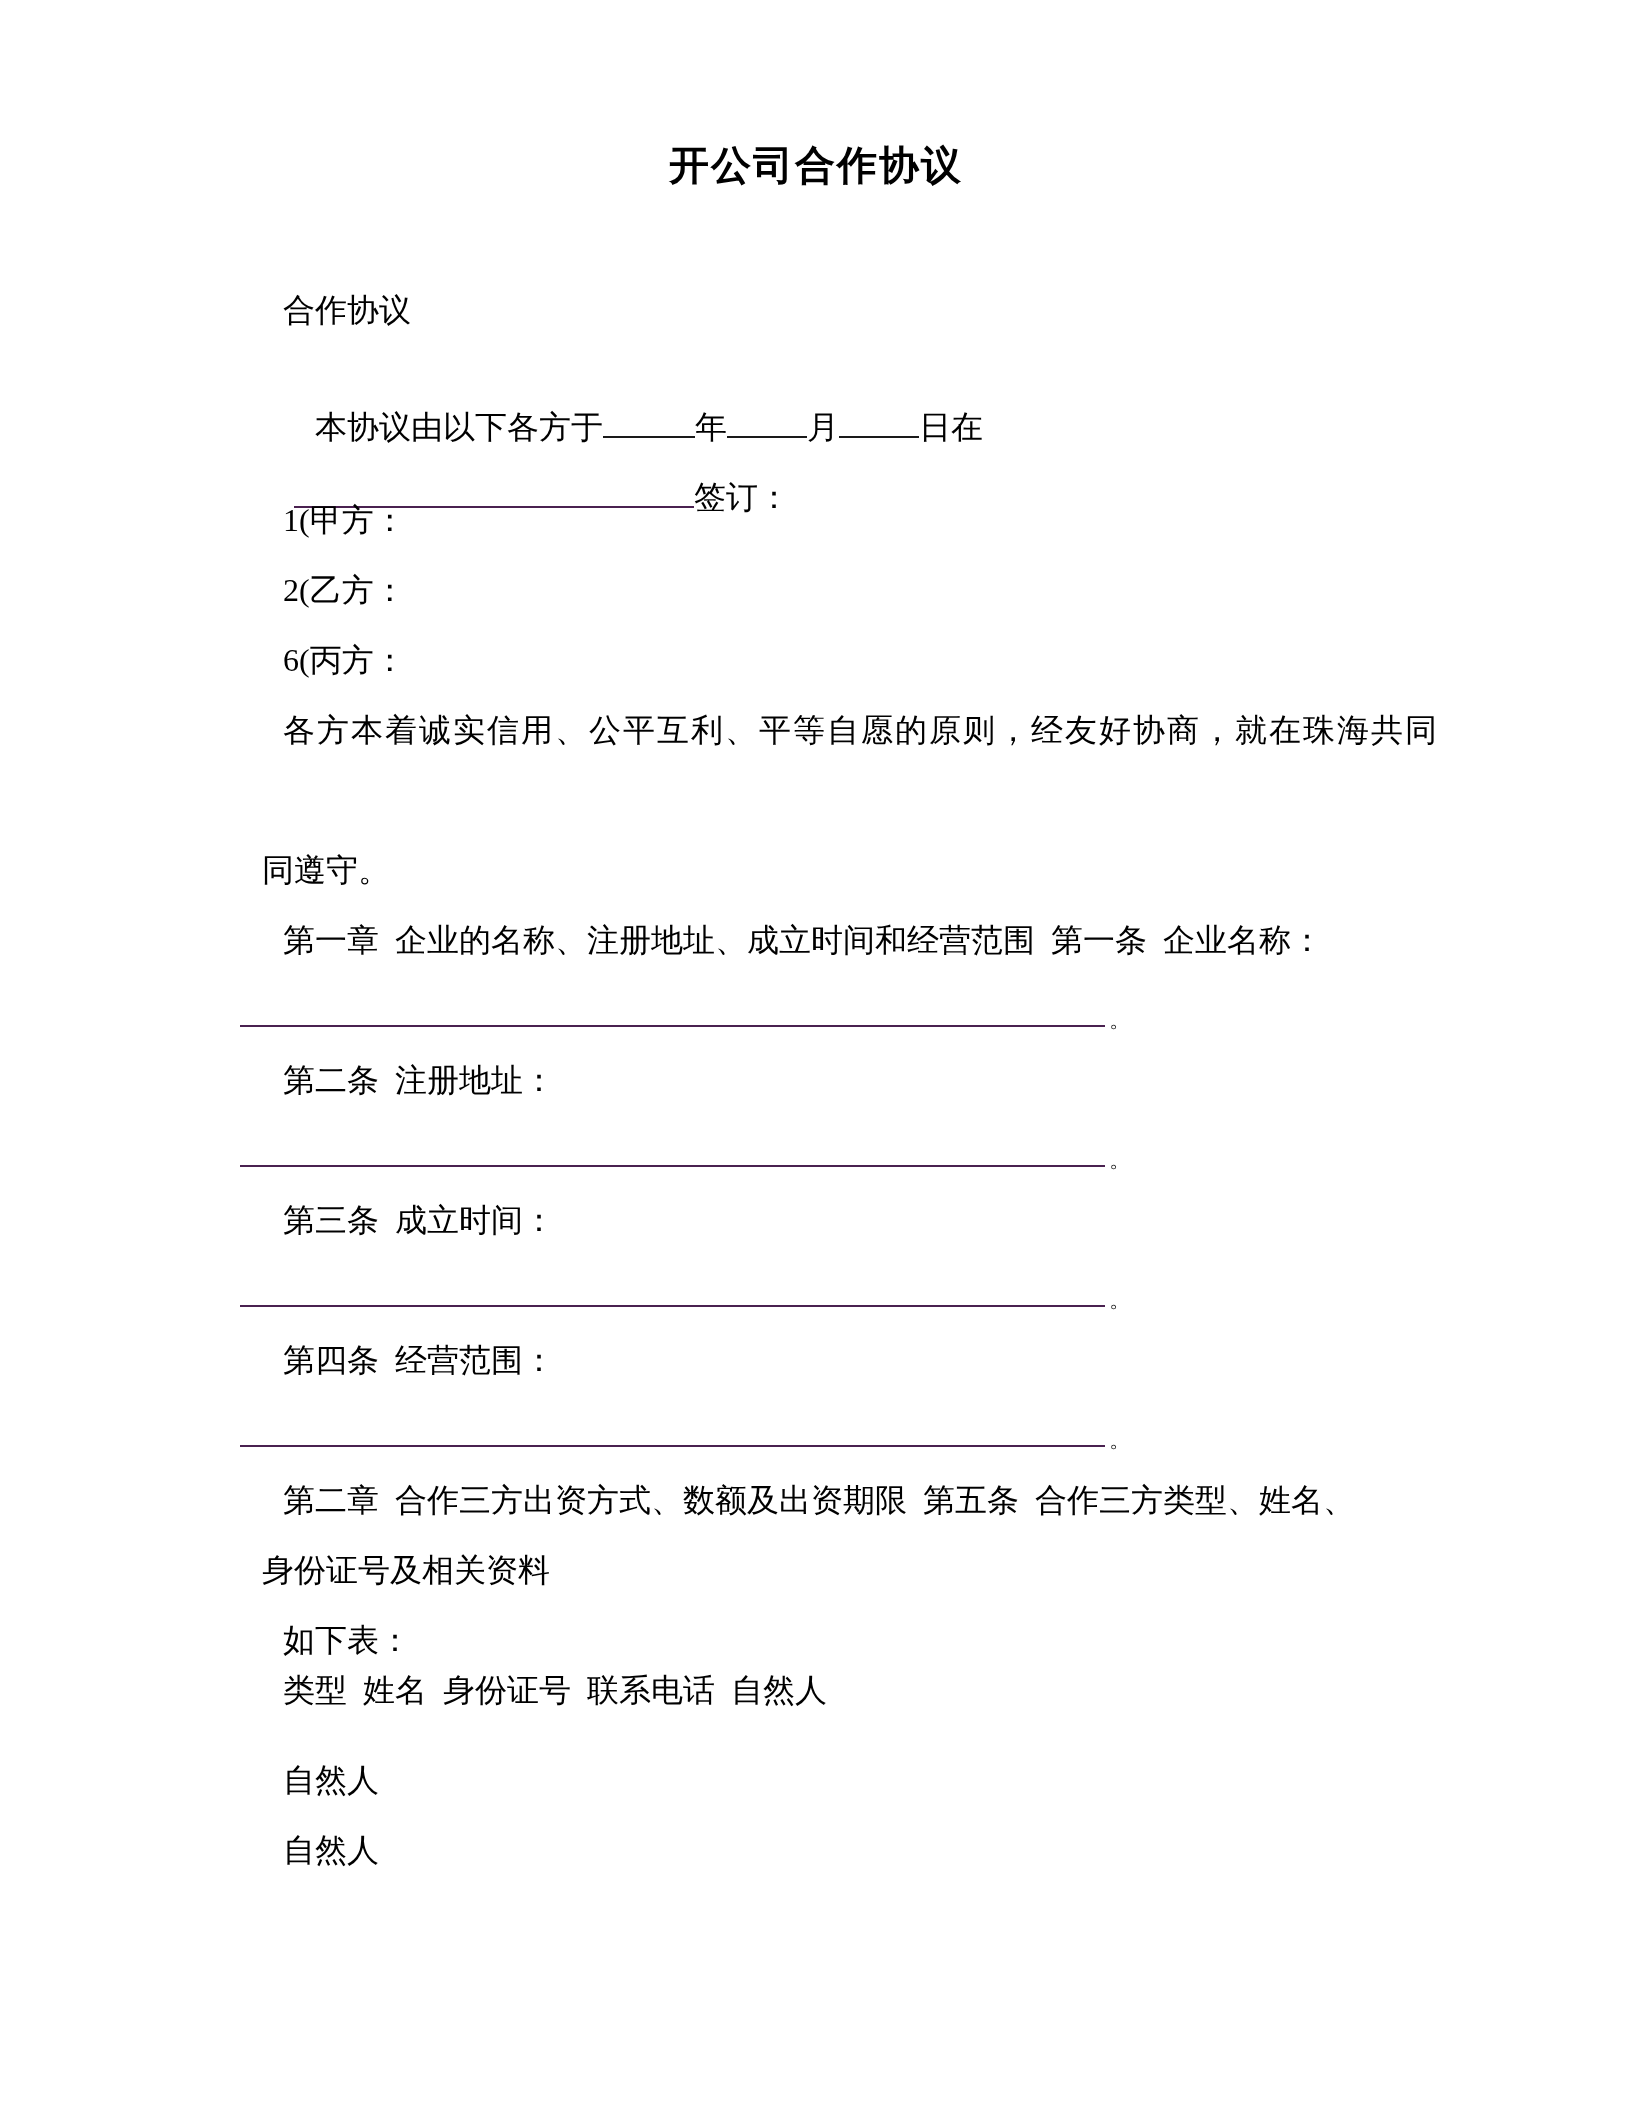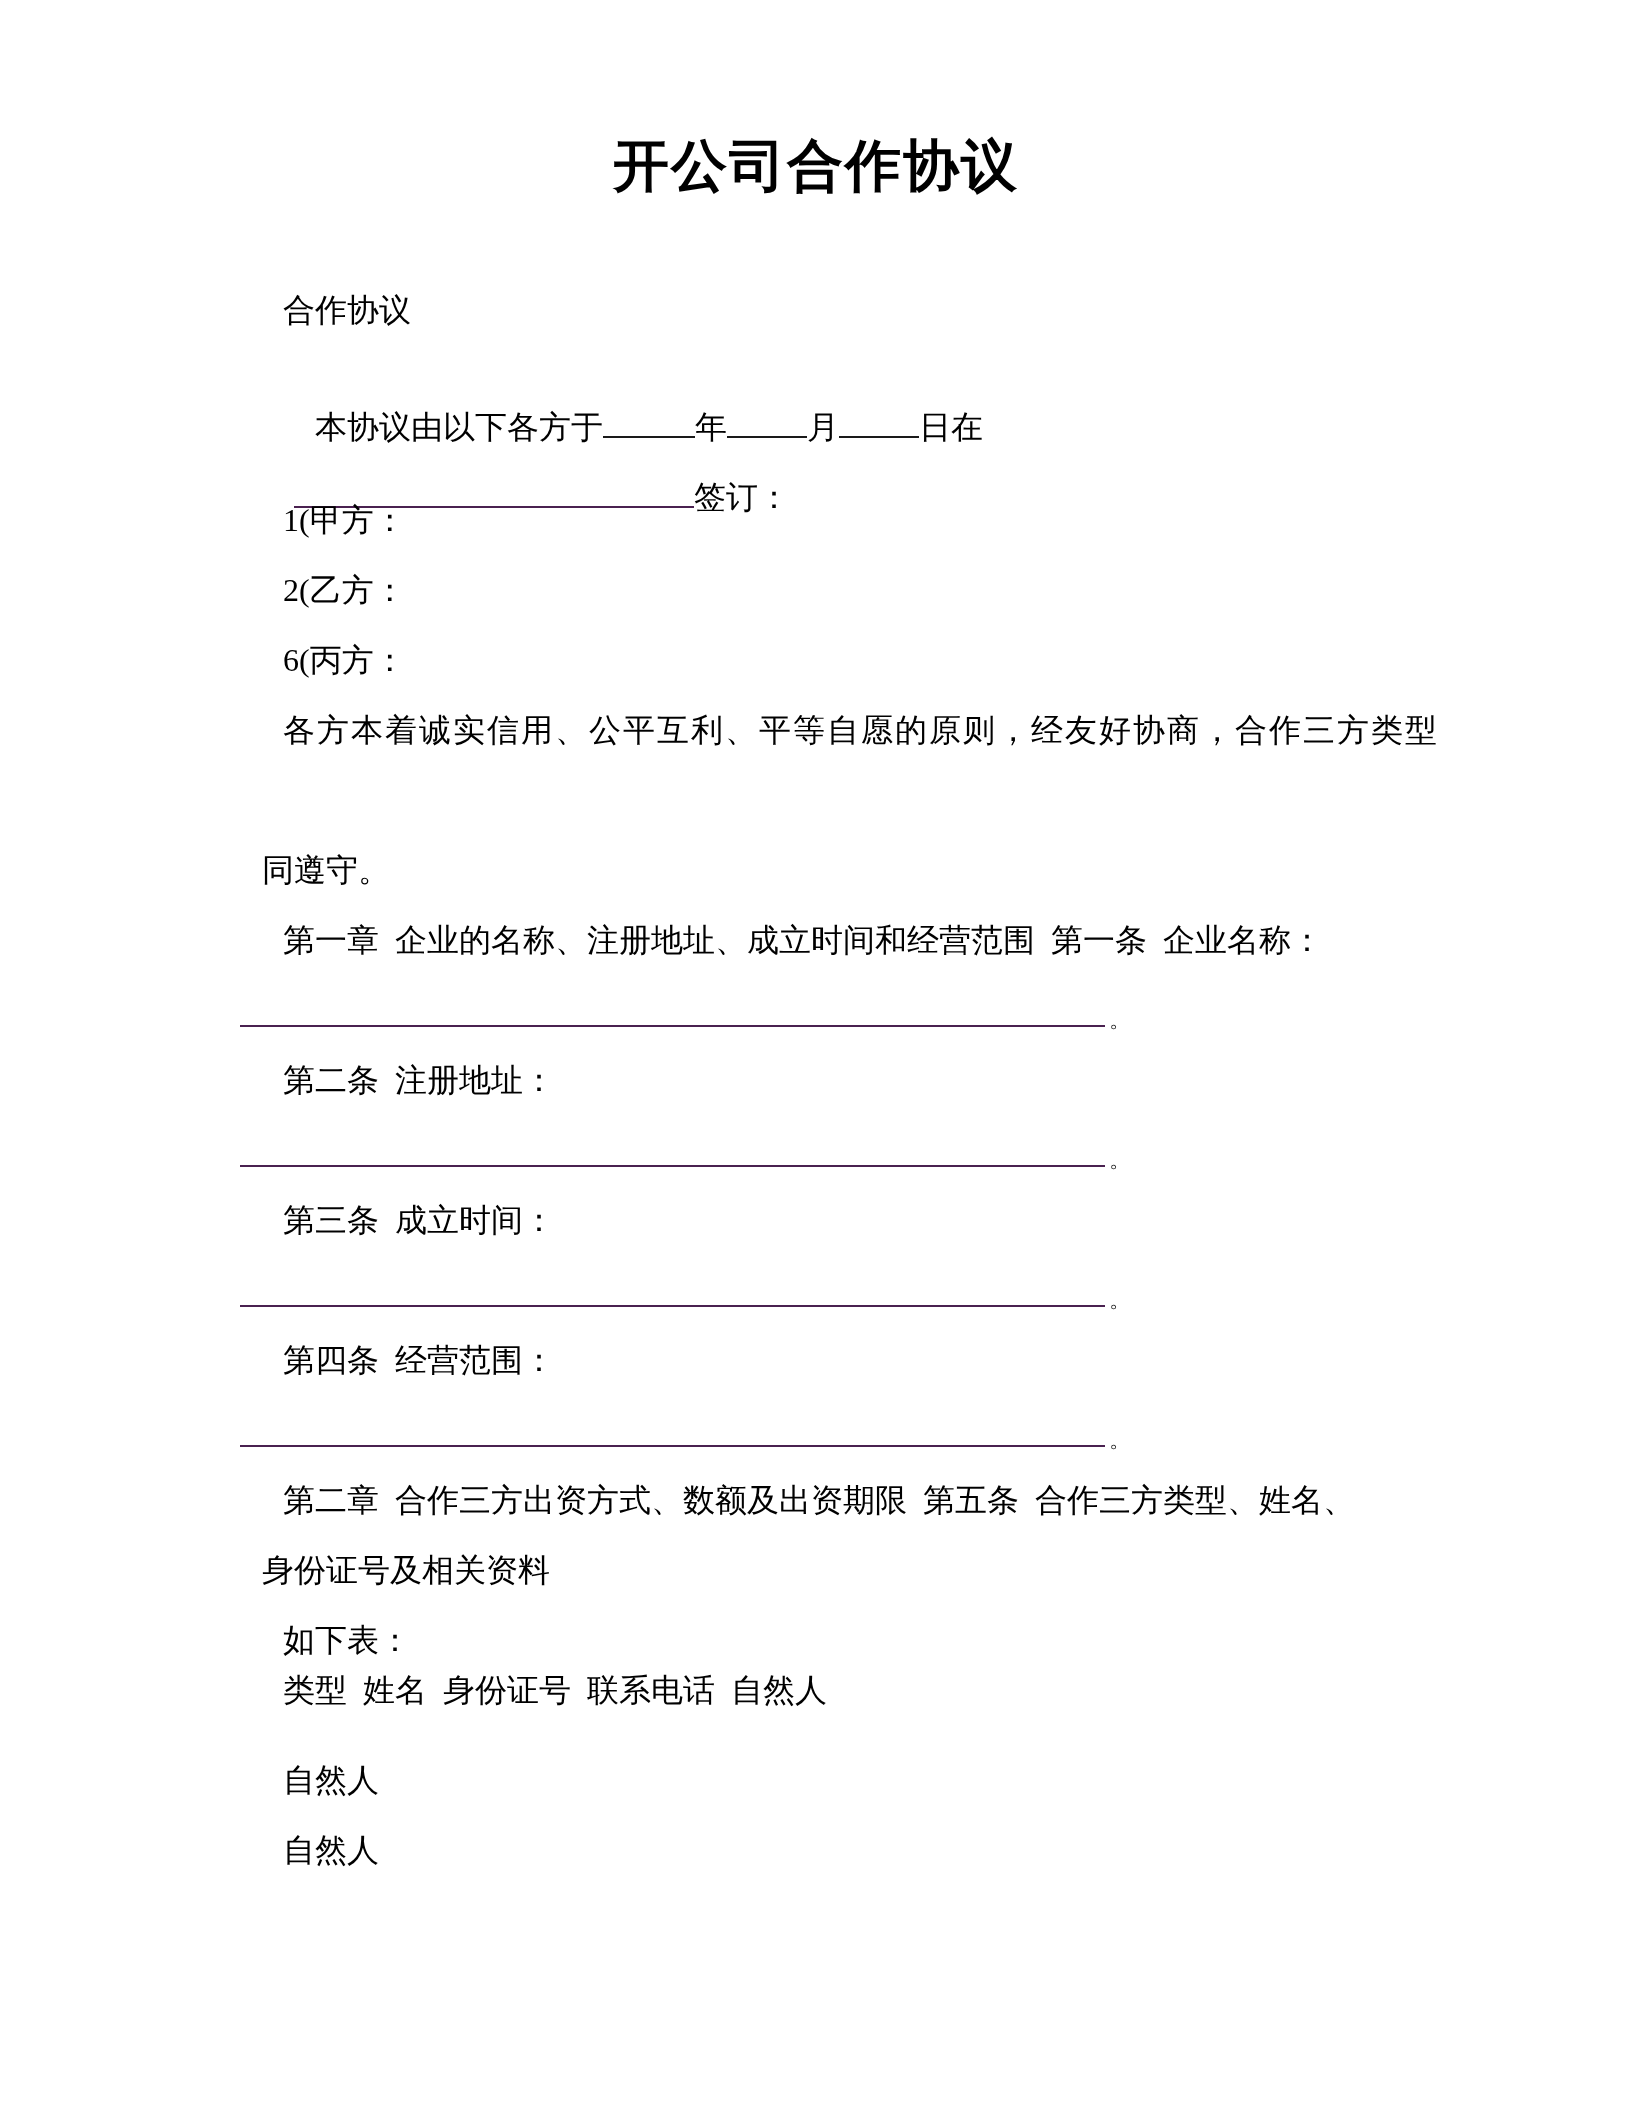--- a/index.html
+++ b/index.html
@@ -19,21 +19,21 @@
   }
   .row {
     position: absolute;
     white-space: pre;
     line-height: 44px;
   }
   .title-row {
     left: 0;
     width: 1632px;
     text-align: center;
-    font-size: 56px;
+    font-size: 40px;
     font-weight: bold;
     letter-spacing: 2px;
   }
   .indent { left: 283px; }
   .flush  { left: 240px; margin-left: 22px; }
   .spread { letter-spacing: 2px; }
   
   .blank {
     display: inline-block;
     height: 34px;
@@ -77,21 +77,21 @@
   <div class="row flush" style="top:428px">
     <span class="blank purple" style="width:400px"></span><span>签订：</span>
   </div>
 
   <div class="row indent" style="top:498px">1(甲方：</div>
 
   <div class="row indent" style="top:568px">2(乙方：</div>
 
   <div class="row indent" style="top:638px">6(丙方：</div>
 
-  <div class="row indent spread" style="top:708px">各方本着诚实信用、公平互利、平等自愿的原则，经友好协商，合作三方类型</div>
+  <div class="row indent spread" style="top:708px">各方本着诚实信用、公平互利、平等自愿的原则，经友好协商，就在珠海共同</div>
 
 
   <div class="row flush" style="top:848px">同遵守。</div>
 
   <div class="row indent" style="top:918px">第一章  企业的名称、注册地址、成立时间和经营范围  第一条  企业名称：</div>
 
   <div class="fill-line" style="top:1025px">
     <span class="period">。</span>
   </div>
 

